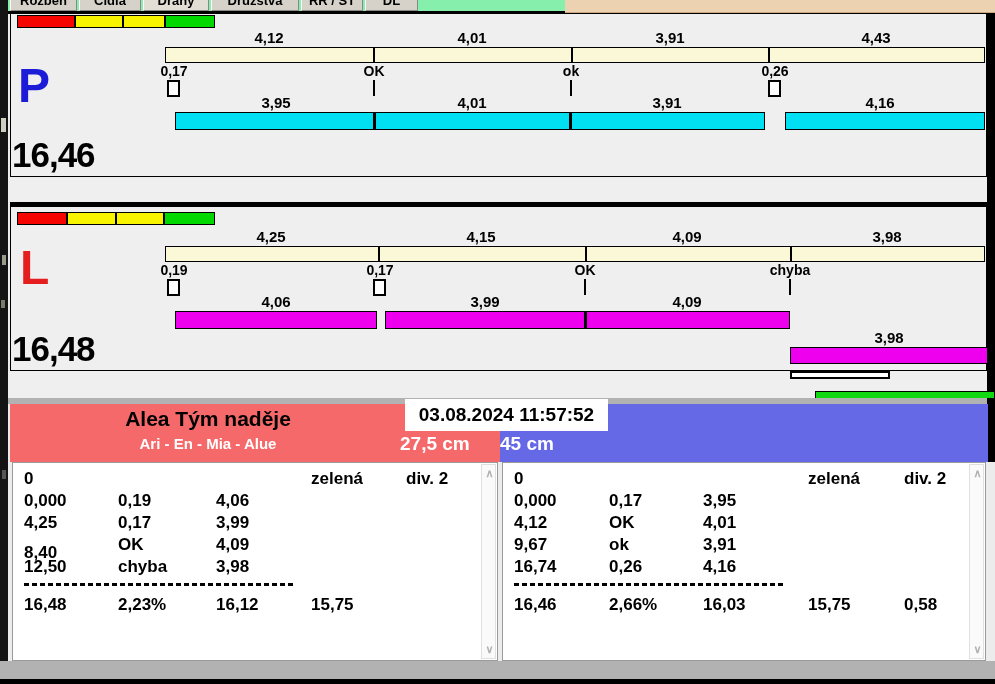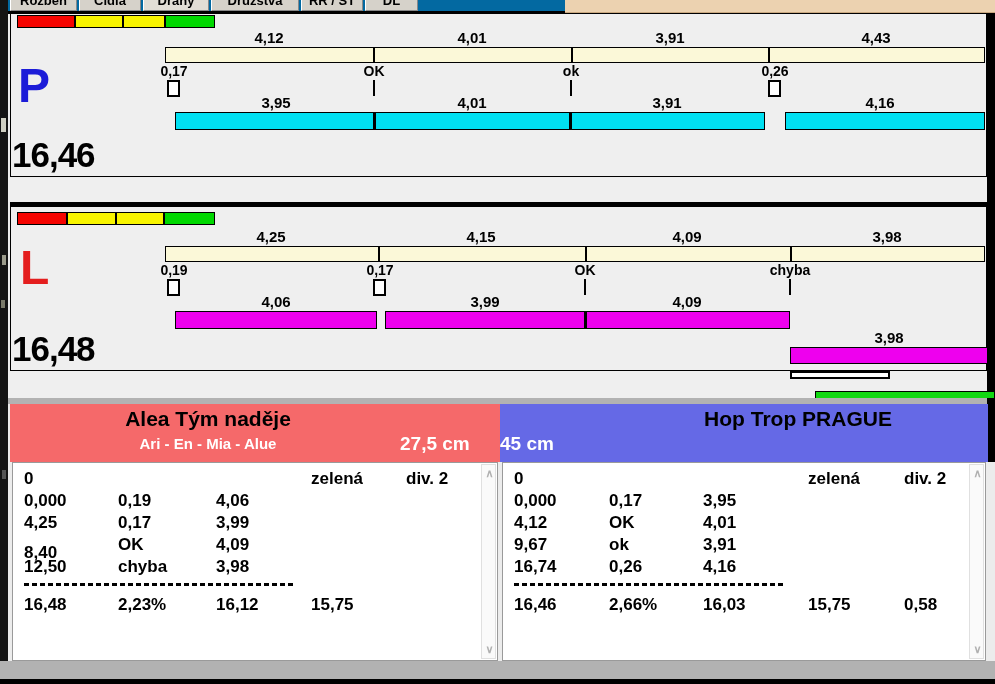--- a/index.html
+++ b/index.html
@@ -5,21 +5,21 @@
   html,body{margin:0;padding:0;background:#888;}
   #root{position:relative;width:995px;height:684px;background:#ececec;overflow:hidden;
         font-family:"Liberation Sans",sans-serif;}
   .abs{position:absolute;}
   .ctr{text-align:center;}
   .panel{position:absolute;background:#efefef;border:1px solid #000;box-sizing:border-box;}
   .lbl{position:absolute;font-weight:bold;color:#000;white-space:nowrap;transform:translateX(-50%);}
   .bar{position:absolute;box-sizing:border-box;border:1px solid #000;}
   .tick{position:absolute;width:2px;background:#000;}
   .sq{position:absolute;width:13px;height:17px;background:#fff;border:2px solid #000;box-sizing:border-box;}
-  .tabs-bg{position:absolute;background:#0369a1;}
+  .tabs-bg{position:absolute;background:#86efac;}
   .tab{position:absolute;height:22px;background:#d6d2ca;border:1px solid #888;
        border-top-color:#fff;border-left-color:#fff;box-sizing:border-box;
        font-size:13px;font-weight:bold;color:#000;text-align:center;padding-top:3px;}
   .cell{position:absolute;font-weight:bold;font-size:17px;color:#000;white-space:nowrap;}
   .dash{position:absolute;height:3px;background:repeating-linear-gradient(90deg,#000 0 5px,transparent 5px 8px);}
   .scroll{position:absolute;width:15px;background:#fafafa;border:1px solid #e0e0e0;box-sizing:border-box;}
   .chev{position:absolute;width:15px;text-align:center;color:#b0b0b0;font-size:11px;font-weight:bold;}
   .hdr-title{position:absolute;font-weight:bold;font-size:21px;color:#000;text-align:center;}
   .hdr-sub{position:absolute;font-weight:bold;font-size:15px;color:#fff;text-align:center;}
   .hdr-cm{position:absolute;font-weight:bold;font-size:19px;color:#fff;text-align:left;}
@@ -65,24 +65,24 @@
   <div class="abs" style="left:790px;top:371px;width:100px;height:8px;background:#fff;border:2px solid #000;box-sizing:border-box;"></div>
   <div class="abs" id="green-indicator" style="left: 815px; top: 391px; width: 180px; height: 8px; border: 1px solid rgb(0, 0, 0); box-sizing: border-box; background: rgb(18, 216, 18);"></div>
   <div class="abs" style="left:8px;top:398px;width:979px;height:6px;background:#b2b2b2;"></div>
 
   <div class="abs" id="hdr-left" style="left: 10px; top: 404px; width: 490px; height: 58px; background: rgb(245, 105, 106);">
     <div class="hdr-title" style="left:0;top:3px;width:396px;">Alea Tým naděje</div>
     <div class="hdr-sub" style="left:0;top:31px;width:396px;">Ari - En - Mia - Alue</div>
     <div class="hdr-cm" style="left:390px;top:29px;width:100px;">27,5 cm</div>
   </div>
   <div class="abs" id="hdr-right" style="left: 500px; top: 404px; width: 488px; height: 58px; background: rgb(101, 105, 230);">
-    <div class="hdr-title" style="left:108px;top:3px;width:380px;">Hop Trop PRAGUE</div>
     <div class="hdr-cm" style="left:0;top:29px;width:108px;">45 cm</div>
   </div>
 
+  <div class="abs ctr" style="left:405px;top:399px;width:203px;height:32px;background:#fff;font-size:19px;font-weight:600;color:#000;line-height:32px;">03.08.2024 11:57:52</div>
 
   <div class="table" id="table-left" style="left:12px;top:462px;width:486px;height:199px;">
       <div class="cell" style="left: 11px; top: 6px;">0</div>
       <div class="cell" style="left: 298px; top: 6px;">zelená</div>
       <div class="cell" style="left: 393px; top: 6px;">div. 2</div>
       <div class="cell" style="left: 11px; top: 28px;">0,000</div>
       <div class="cell" style="left: 105px; top: 28px;">0,19</div>
       <div class="cell" style="left: 203px; top: 28px;">4,06</div>
       <div class="cell" style="left: 11px; top: 50px;">4,25</div>
       <div class="cell" style="left: 105px; top: 50px;">0,17</div>

